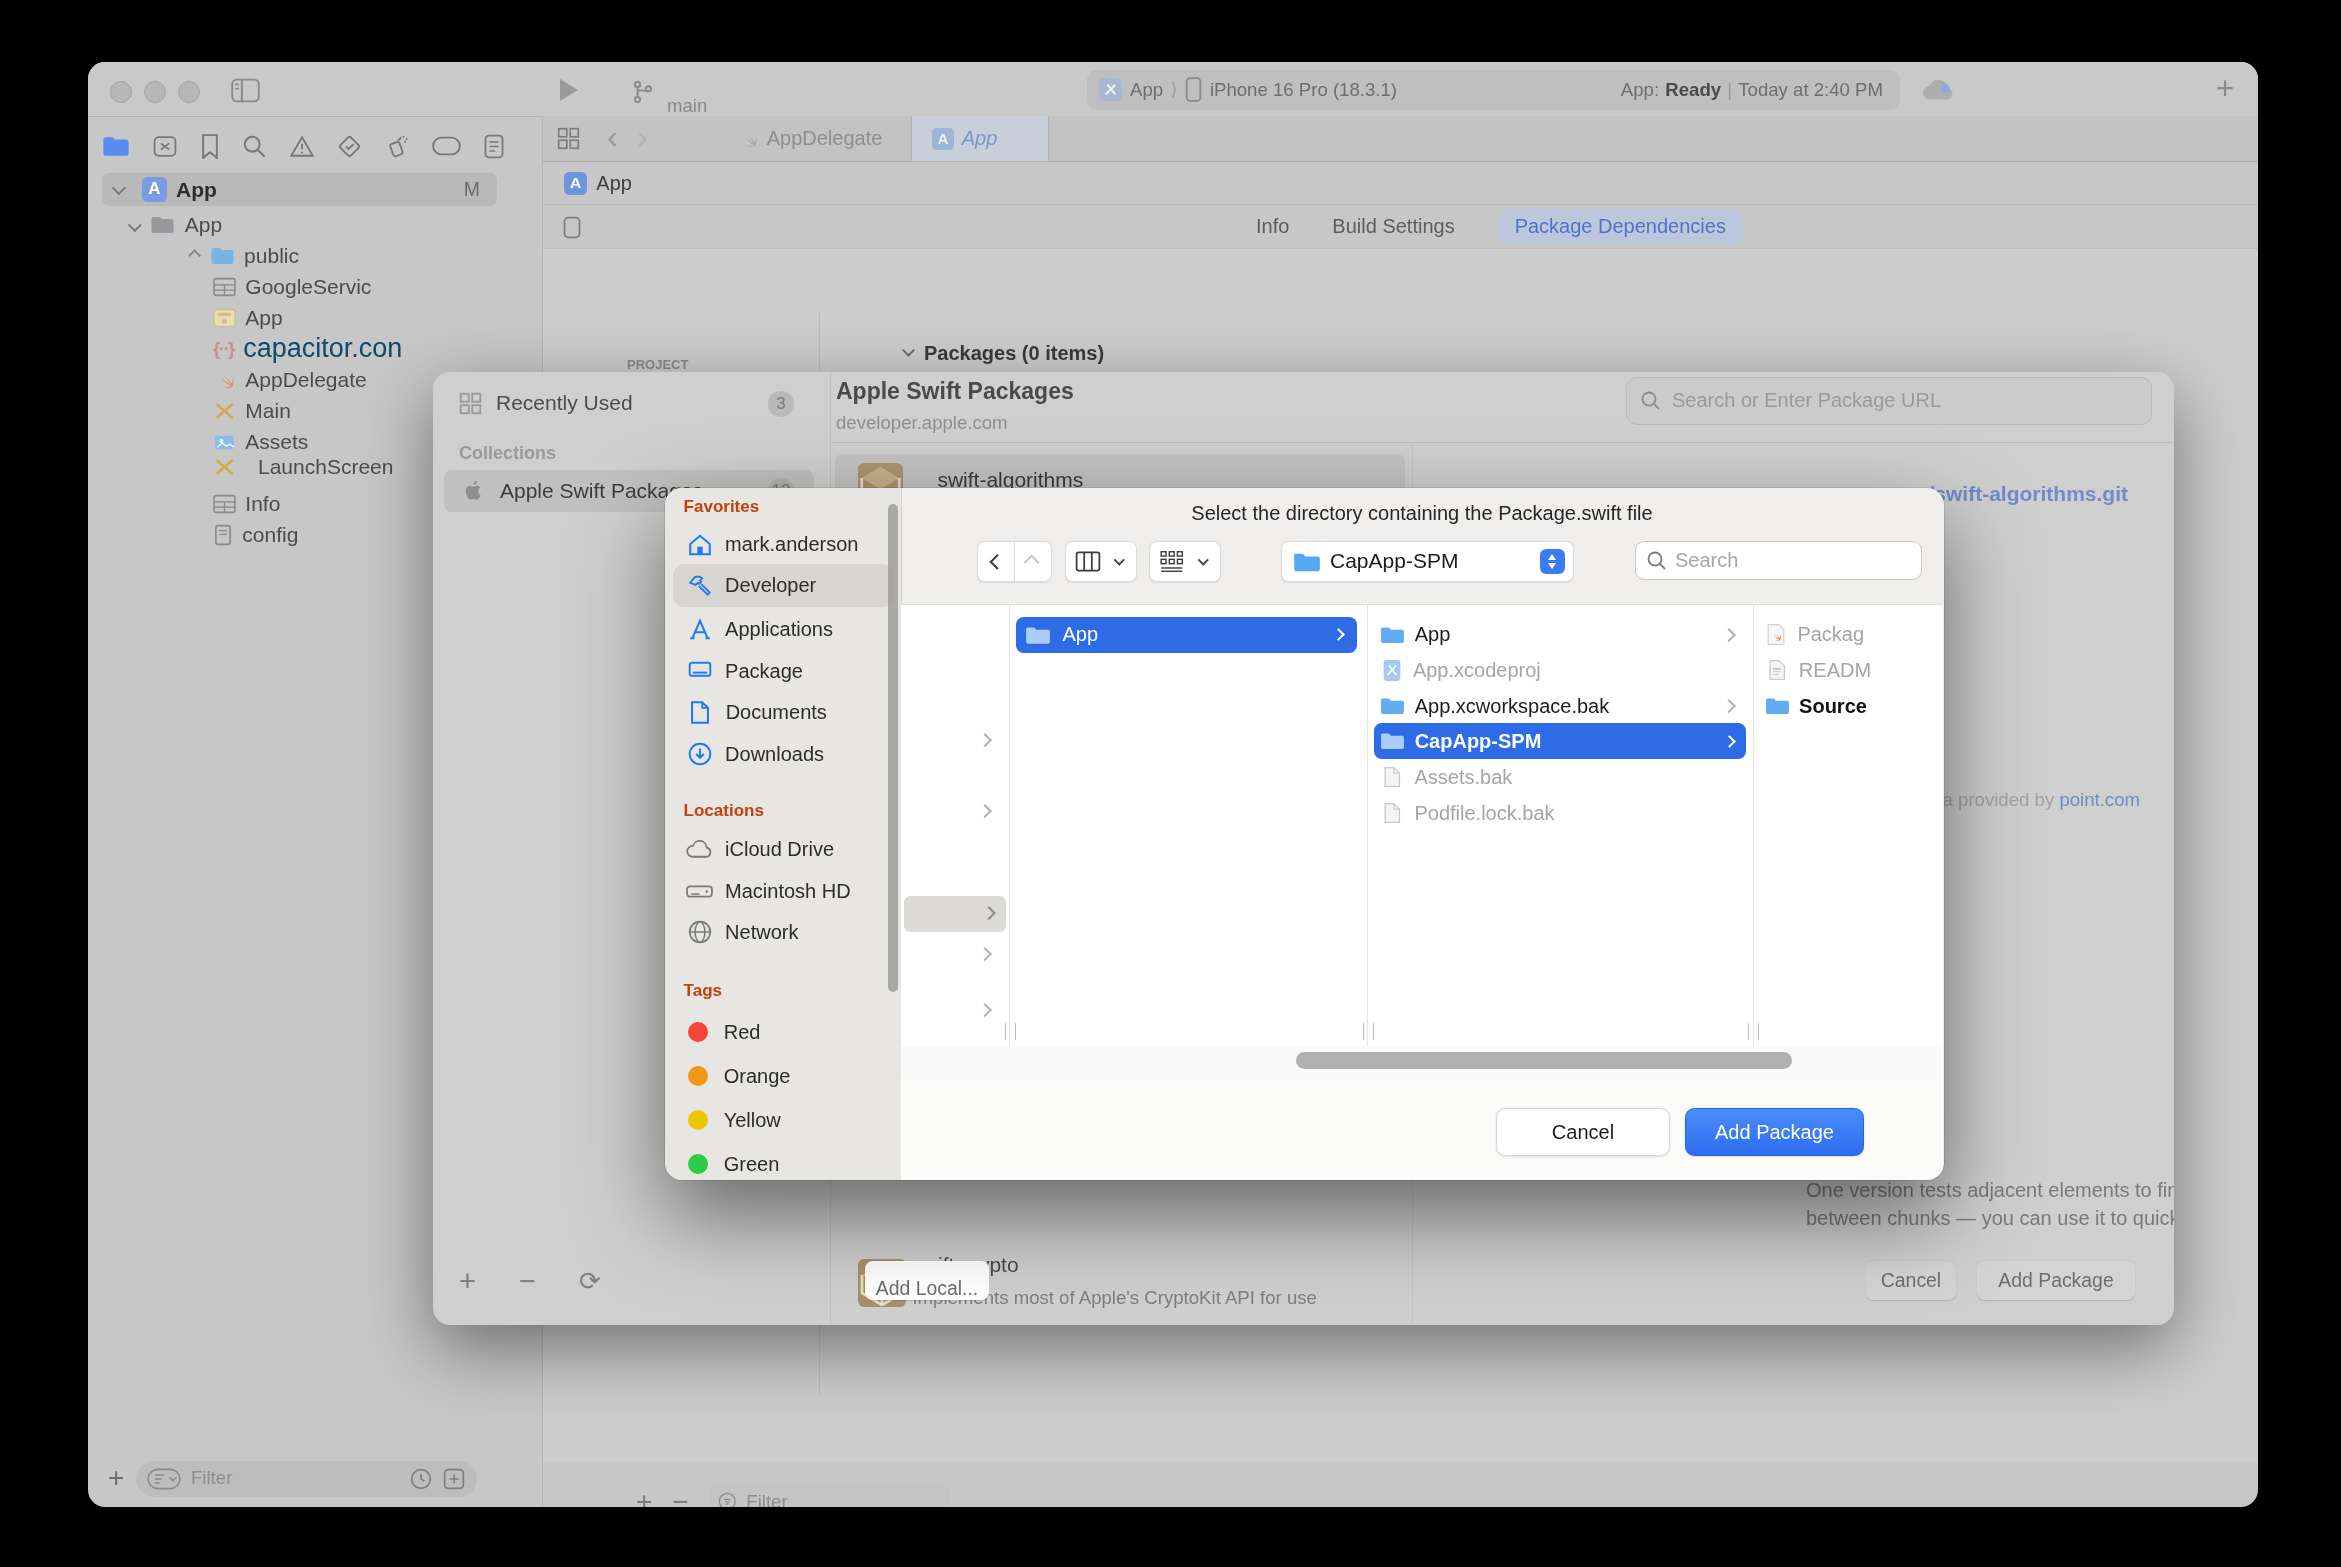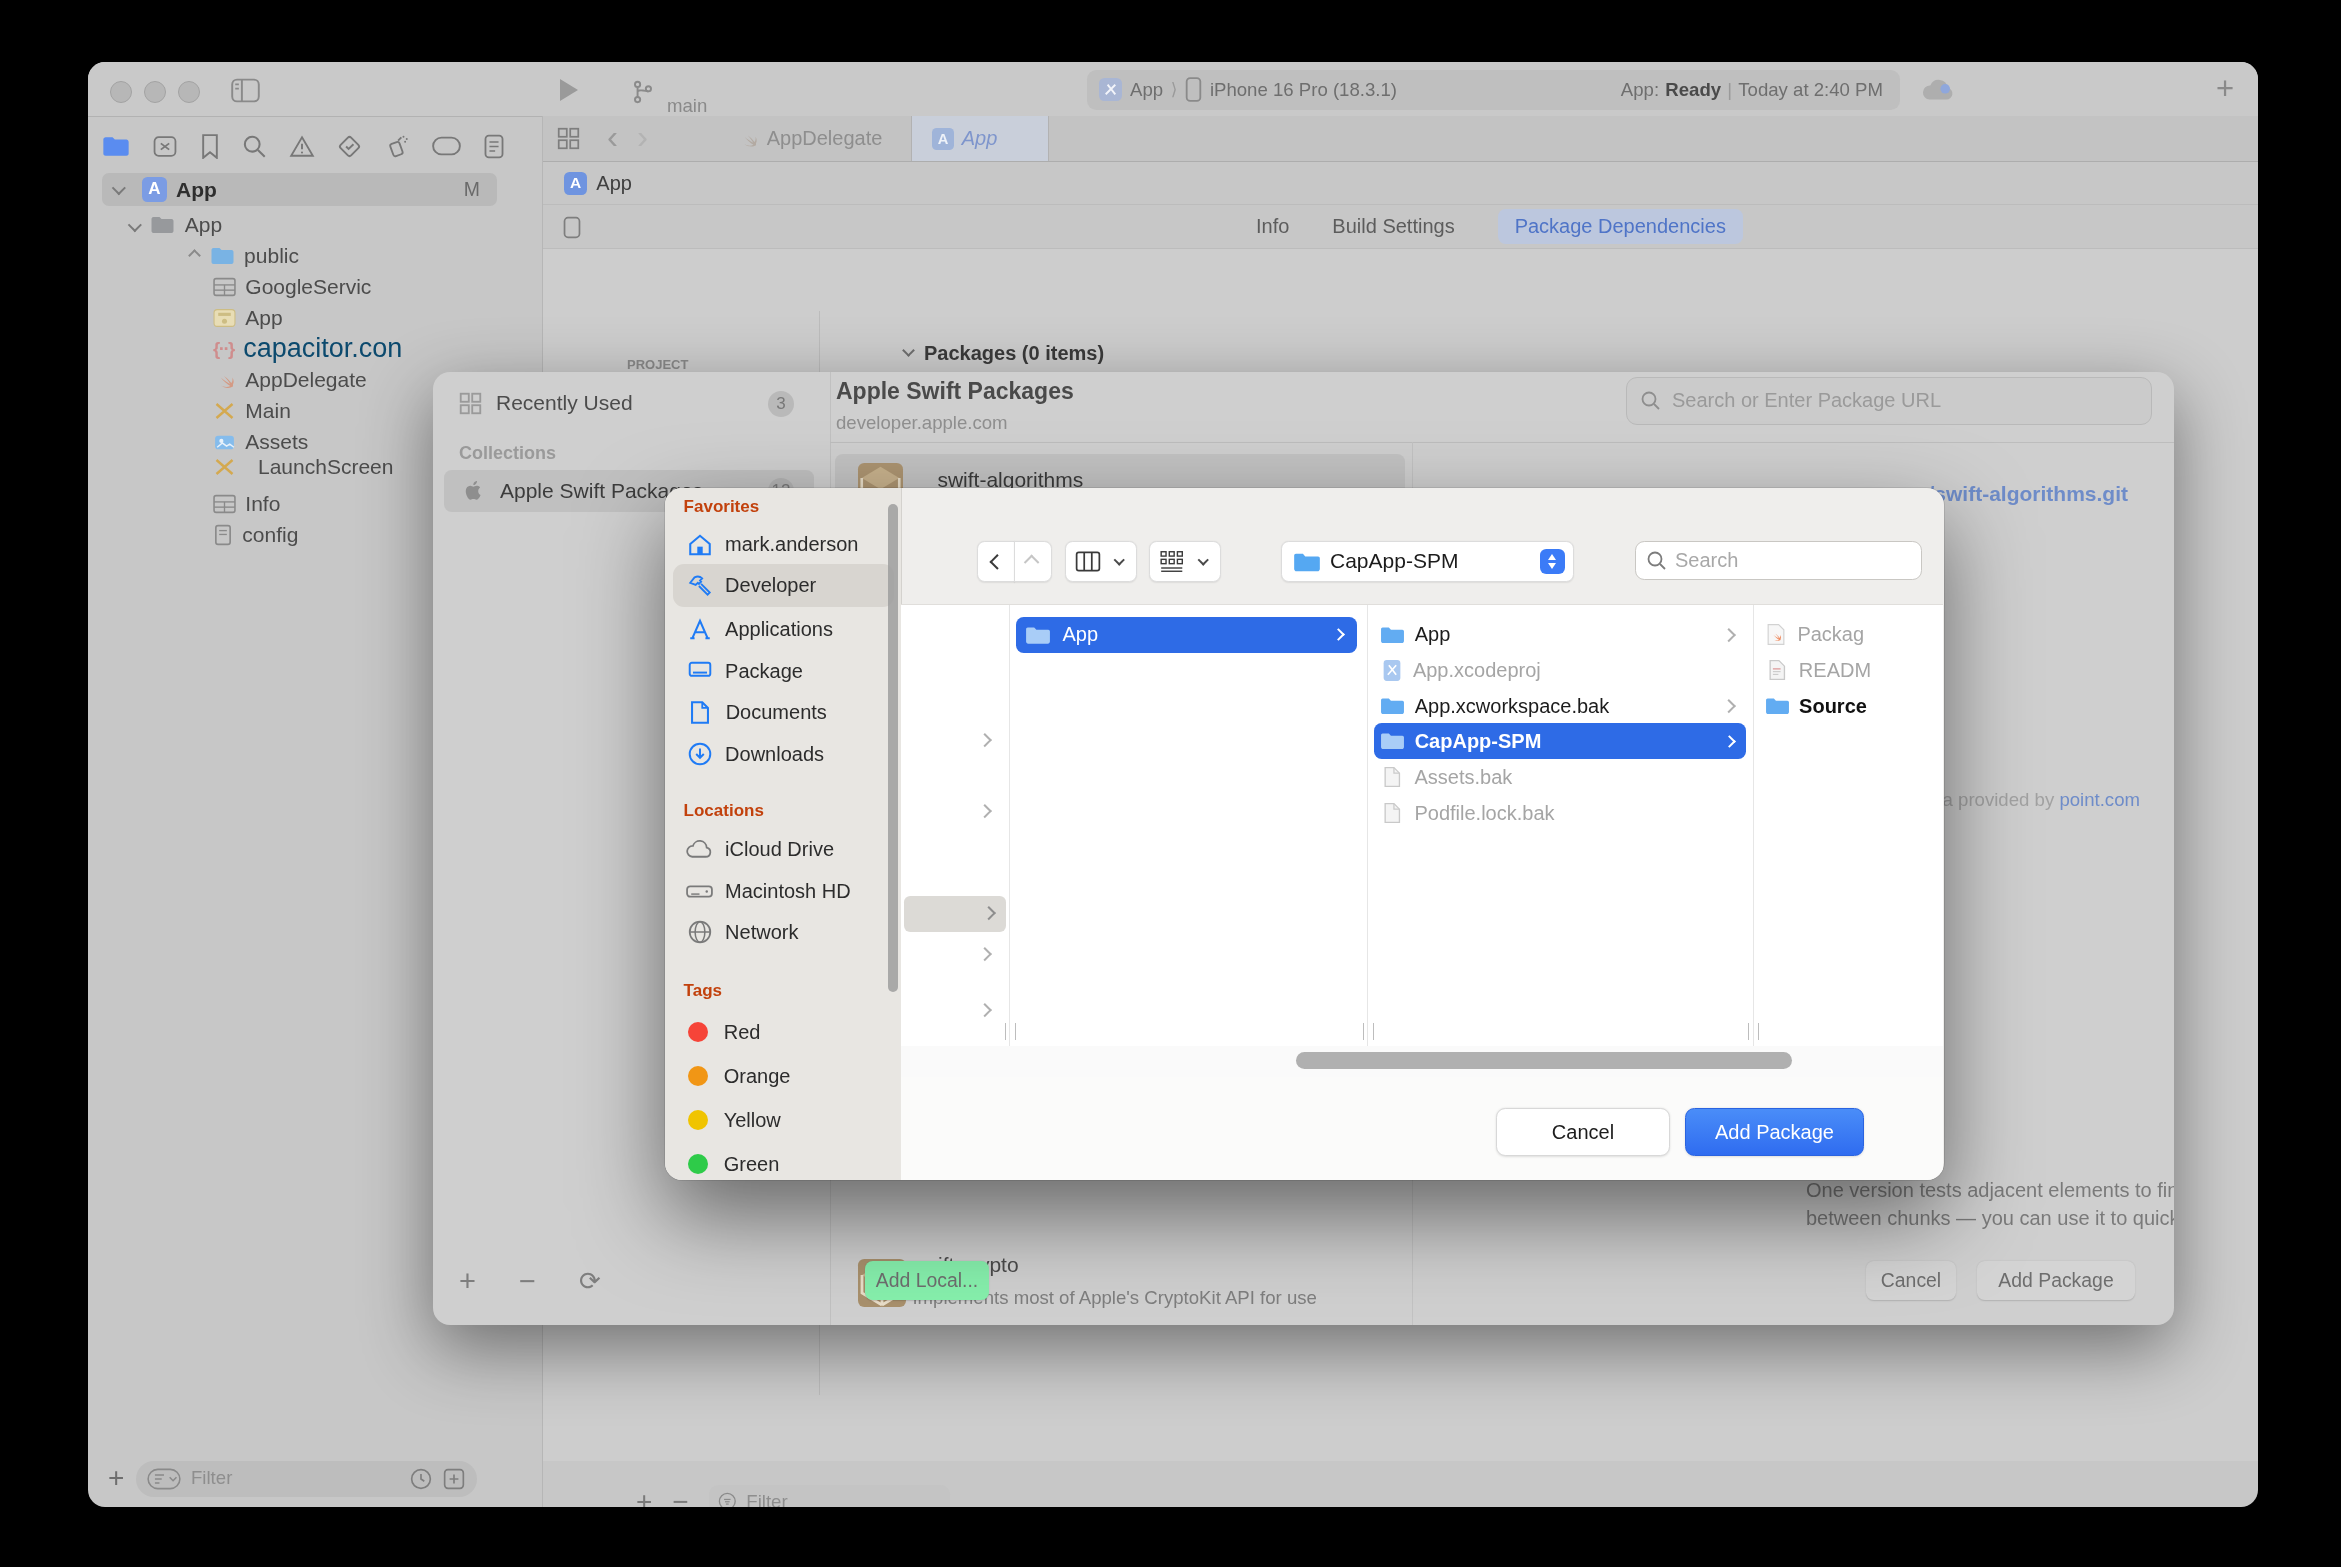--- a/index.html
+++ b/index.html
@@ -413,21 +413,21 @@
         <div class="ab" style="right:34px;top:347px;font-size:18.6px;white-space:nowrap">
           <span style="color:#a2a2a2">ata provided by</span>
           <span> </span>
           <span style="color:#6e8cc9">point.com</span>
         </div>
 
         <div class="ab" style="left:393px;top:737px;font-size:20px;color:#7a7a7a;white-space:nowrap">One version tests adjacent elements to find the breaking point</div>
         <div class="ab" style="left:393px;top:765px;font-size:20px;color:#7a7a7a;white-space:nowrap">between chunks — you can use it to quickly separate an array into</div>
       </div>
 
-      <div class="ab" style="left:432px;top:889px;width:124px;height:39px;background:#86efac;border-radius:7.7px;box-shadow:0 0.8px 1.5px rgba(0,0,0,.15);display:flex;align-items:center;justify-content:center;font-size:19.4px;color:#6e6e6e">
+      <div class="ab" style="left:432px;top:889px;width:124px;height:39px;background:#ffffff;border-radius:7.7px;box-shadow:0 0.8px 1.5px rgba(0,0,0,.15);display:flex;align-items:flex-end;justify-content:center;font-size:19.4px;color:#6e6e6e">
           <span>Add Local...</span>
         </div>
       <div class="ab" style="left:1433px;top:889px;width:90px;height:39px;background:#d4d4d4;border-radius:7.7px;box-shadow:0 0.8px 1.5px rgba(0,0,0,.15);display:flex;align-items:center;justify-content:center;font-size:19.4px;color:#6e6e6e">
           <span>Cancel</span>
         </div>
       <div class="ab" style="left:1544px;top:889px;width:158px;height:39px;background:#d4d4d4;border-radius:7.7px;box-shadow:0 0.8px 1.5px rgba(0,0,0,.15);display:flex;align-items:center;justify-content:center;font-size:19.4px;color:#6e6e6e">
           <span>Add Package</span>
         </div>
     </div>
 
@@ -514,20 +514,21 @@
           <span class="tagdot" style="margin:0 15.5px 0 15.5px;background:#f0c400"></span>
             <span>Yellow</span>
         </div>
         <div class="side-item" style="left:7.7px;top:656px;width:221px;height:40px">
           <span class="tagdot" style="margin:0 15.5px 0 15.5px;background:#2ecb49"></span>
             <span>Green</span>
         </div>
         <div class="ab" style="left:223px;top:15.5px;width:10px;height:488px;background:#9e9e9e;border-radius:5.4px;opacity:.85"></div>
       </div>
 
+      <div class="ab" style="left:236px;top:14px;width:1042px;text-align:center;font-size:20px;color:#262626">Select the directory containing the Package.swift file</div>
       <div class="ab" style="left:312px;top:53px;width:36px;height:39px;background:#fff;border:0.8px solid #dcdcdc;border-radius:7.7px 0 0 7.7px;box-shadow:0 0.8px 1.5px rgba(0,0,0,.08)">
         <span class="cr" style="border-color:#3a3a3a;transform:rotate(-135deg);position:absolute;left:14px;top:14.7px;width:8.5px;height:8.5px"></span>
       </div>
       <div class="ab" style="left:349px;top:53px;width:36px;height:39px;background:#fff;border:0.8px solid #dcdcdc;border-radius:0 7.7px 7.7px 0;box-shadow:0 0.8px 1.5px rgba(0,0,0,.08)">
         <span class="cr" style="border-color:#c6c6c6;transform:rotate(-45deg);position:absolute;left:11px;top:14.7px;width:8.5px;height:8.5px"></span>
       </div>
       <div class="ab" style="left:400px;top:53px;width:70px;height:39px;background:#fff;border:0.8px solid #dcdcdc;border-radius:7.7px;box-shadow:0 0.8px 1.5px rgba(0,0,0,.08)">
         <svg style="position:absolute;left:9.3px;top:7.7px" width="26" height="23" viewBox="0 0 24 20">
             <rect x="1.5" y="1.5" width="21" height="17" rx="2" fill="none" stroke="#3a3a3a" stroke-width="1.6"></rect>
             <line x1="8.5" y1="1.5" x2="8.5" y2="18.5" stroke="#3a3a3a" stroke-width="1.6"></line>

